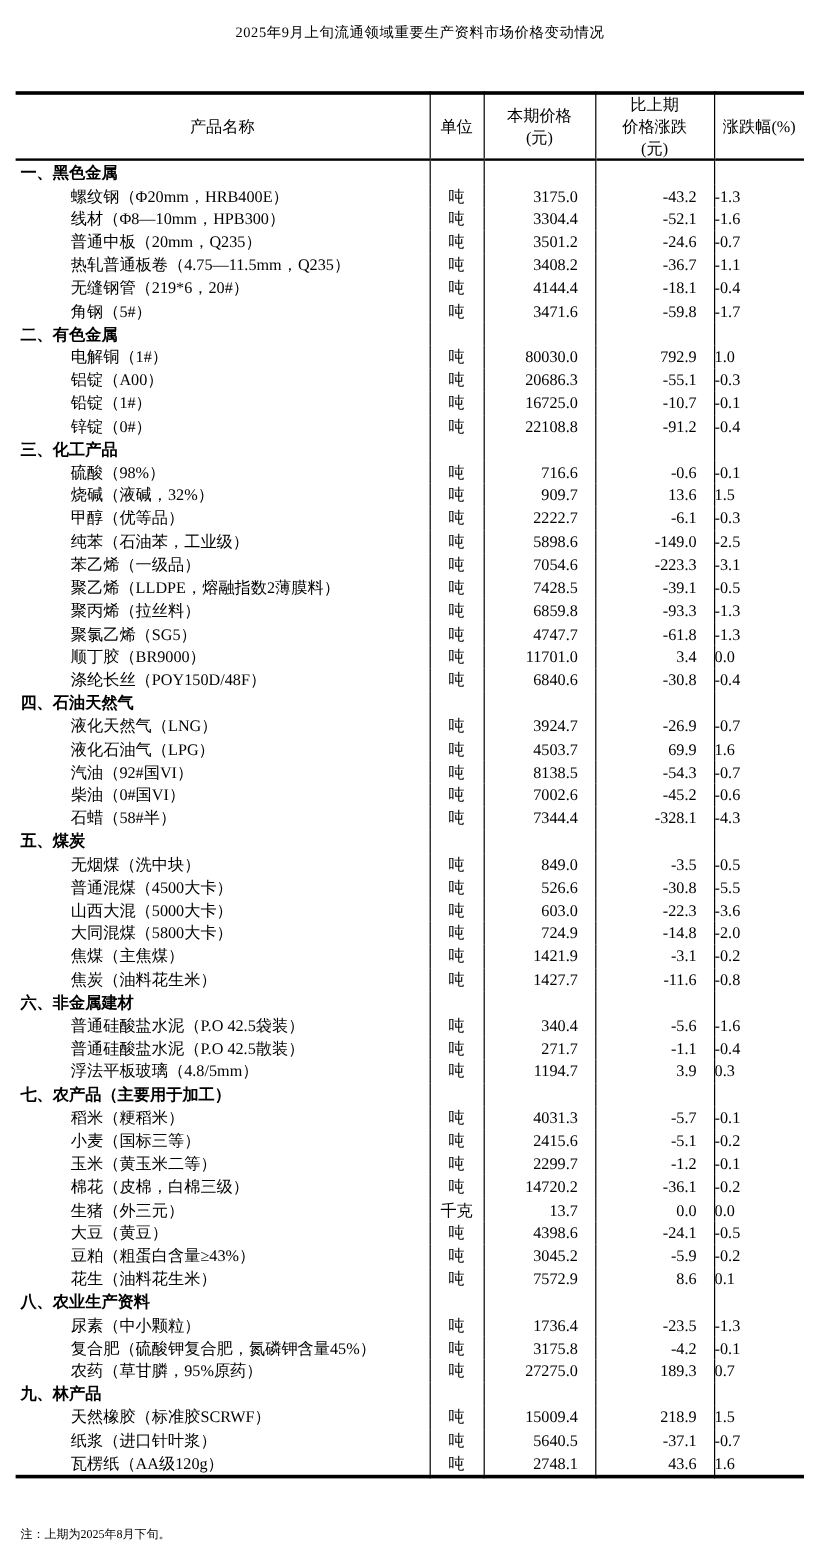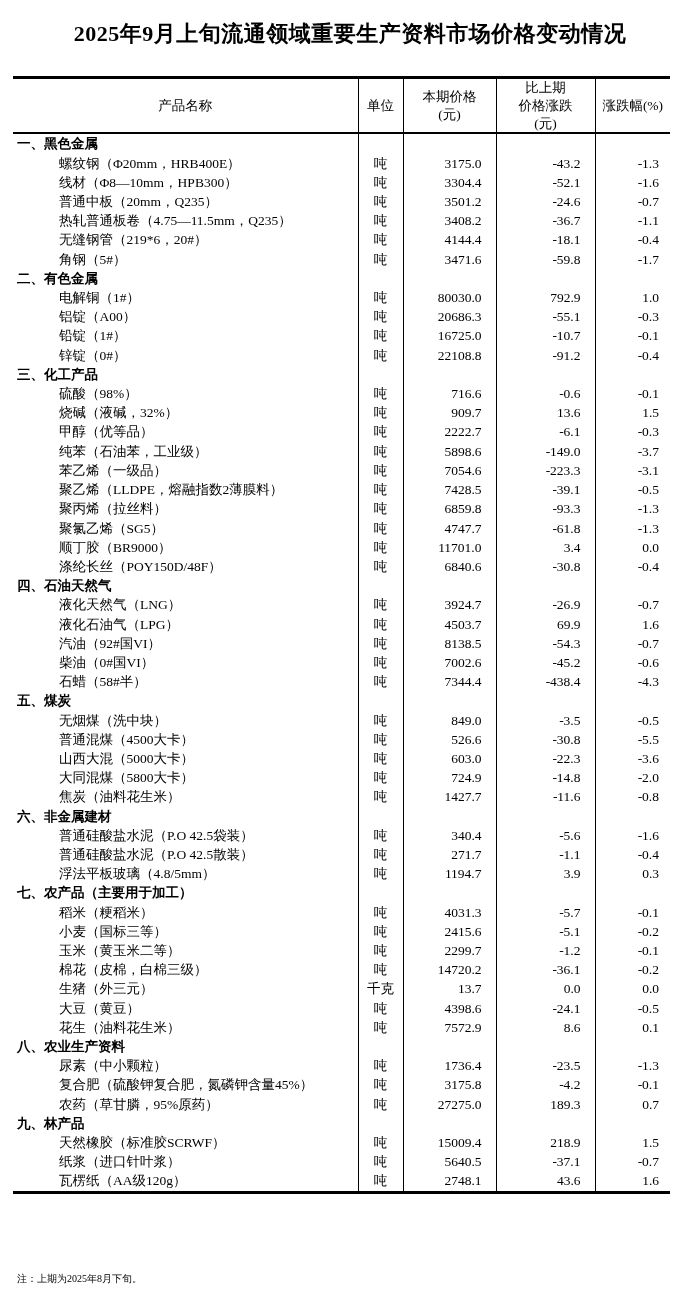--- a/index.html
+++ b/index.html
@@ -12,22 +12,22 @@
     color: #000000;
     font-family: "Liberation Serif", "DejaVu Serif", serif;
     overflow: hidden;
   }
   .title {
     position: absolute;
     top: 19px;
     left: 0;
     width: 700px;
     text-align: center;
-    font-size: 22px;
-    font-weight: bold;
+    font-size: 12px;
+    font-weight: normal;
     letter-spacing: 0.5px;
   }
   table.price-table {
     position: absolute;
     top: 76px;
     left: 13px;
     width: 657px;
     border-collapse: collapse;
     table-layout: fixed;
     border-top: 3px solid #000;
@@ -60,21 +60,21 @@
   .price-table tr.section-row td.name {
     padding-left: 4px;
     font-weight: bold;
     font-family: "Liberation Sans", "DejaVu Sans", sans-serif;
     font-size: 13.5px;
     margin-left: 28px;
   }
   .price-table td.unit { text-align: center; }
   .price-table td.price,
   .price-table td.change { text-align: right; padding-right: 14px; }
-  .price-table td.pct { text-align: right; padding-right: 11px; }
+  .price-table td.pct { padding-right: 11px; }
   .note {
     position: absolute;
     top: 1272px;
     left: 17px;
     font-size: 10px;
   }
 </style>
 </head>
 <body>
 
@@ -213,21 +213,21 @@
           <td class="unit">吨</td>
           <td class="price">2222.7</td>
           <td class="change">-6.1</td>
           <td class="pct">-0.3</td>
         </tr>
         <tr>
           <td class="name">纯苯（石油苯，工业级）</td>
           <td class="unit">吨</td>
           <td class="price">5898.6</td>
           <td class="change">-149.0</td>
-          <td class="pct">-3.7</td>
+          <td class="pct">-2.5</td>
         </tr>
         <tr>
           <td class="name">苯乙烯（一级品）</td>
           <td class="unit">吨</td>
           <td class="price">7054.6</td>
           <td class="change">-223.3</td>
           <td class="pct">-3.1</td>
         </tr>
         <tr>
           <td class="name">聚乙烯（LLDPE，熔融指数2薄膜料）</td>
@@ -296,21 +296,21 @@
           <td class="name">柴油（0#国VI）</td>
           <td class="unit">吨</td>
           <td class="price">7002.6</td>
           <td class="change">-45.2</td>
           <td class="pct">-0.6</td>
         </tr>
         <tr>
           <td class="name">石蜡（58#半）</td>
           <td class="unit">吨</td>
           <td class="price">7344.4</td>
-          <td class="change">-438.4</td>
+          <td class="change">-328.1</td>
           <td class="pct">-4.3</td>
         </tr>
         <tr class="section-row">
           <td class="name">五、煤炭</td>
           <td class="unit"></td>
           <td class="price"></td>
           <td class="change"></td>
           <td class="pct"></td>
         </tr>
         <tr>
@@ -333,20 +333,27 @@
           <td class="price">603.0</td>
           <td class="change">-22.3</td>
           <td class="pct">-3.6</td>
         </tr>
         <tr>
           <td class="name">大同混煤（5800大卡）</td>
           <td class="unit">吨</td>
           <td class="price">724.9</td>
           <td class="change">-14.8</td>
           <td class="pct">-2.0</td>
+        </tr>
+        <tr>
+          <td class="name">焦煤（主焦煤）</td>
+          <td class="unit">吨</td>
+          <td class="price">1421.9</td>
+          <td class="change">-3.1</td>
+          <td class="pct">-0.2</td>
         </tr>
         <tr>
           <td class="name">焦炭（油料花生米）</td>
           <td class="unit">吨</td>
           <td class="price">1427.7</td>
           <td class="change">-11.6</td>
           <td class="pct">-0.8</td>
         </tr>
         <tr class="section-row">
           <td class="name">六、非金属建材</td>
@@ -417,20 +424,27 @@
           <td class="price">13.7</td>
           <td class="change">0.0</td>
           <td class="pct">0.0</td>
         </tr>
         <tr>
           <td class="name">大豆（黄豆）</td>
           <td class="unit">吨</td>
           <td class="price">4398.6</td>
           <td class="change">-24.1</td>
           <td class="pct">-0.5</td>
+        </tr>
+        <tr>
+          <td class="name">豆粕（粗蛋白含量≥43%）</td>
+          <td class="unit">吨</td>
+          <td class="price">3045.2</td>
+          <td class="change">-5.9</td>
+          <td class="pct">-0.2</td>
         </tr>
         <tr>
           <td class="name">花生（油料花生米）</td>
           <td class="unit">吨</td>
           <td class="price">7572.9</td>
           <td class="change">8.6</td>
           <td class="pct">0.1</td>
         </tr>
         <tr class="section-row">
           <td class="name">八、农业生产资料</td>

